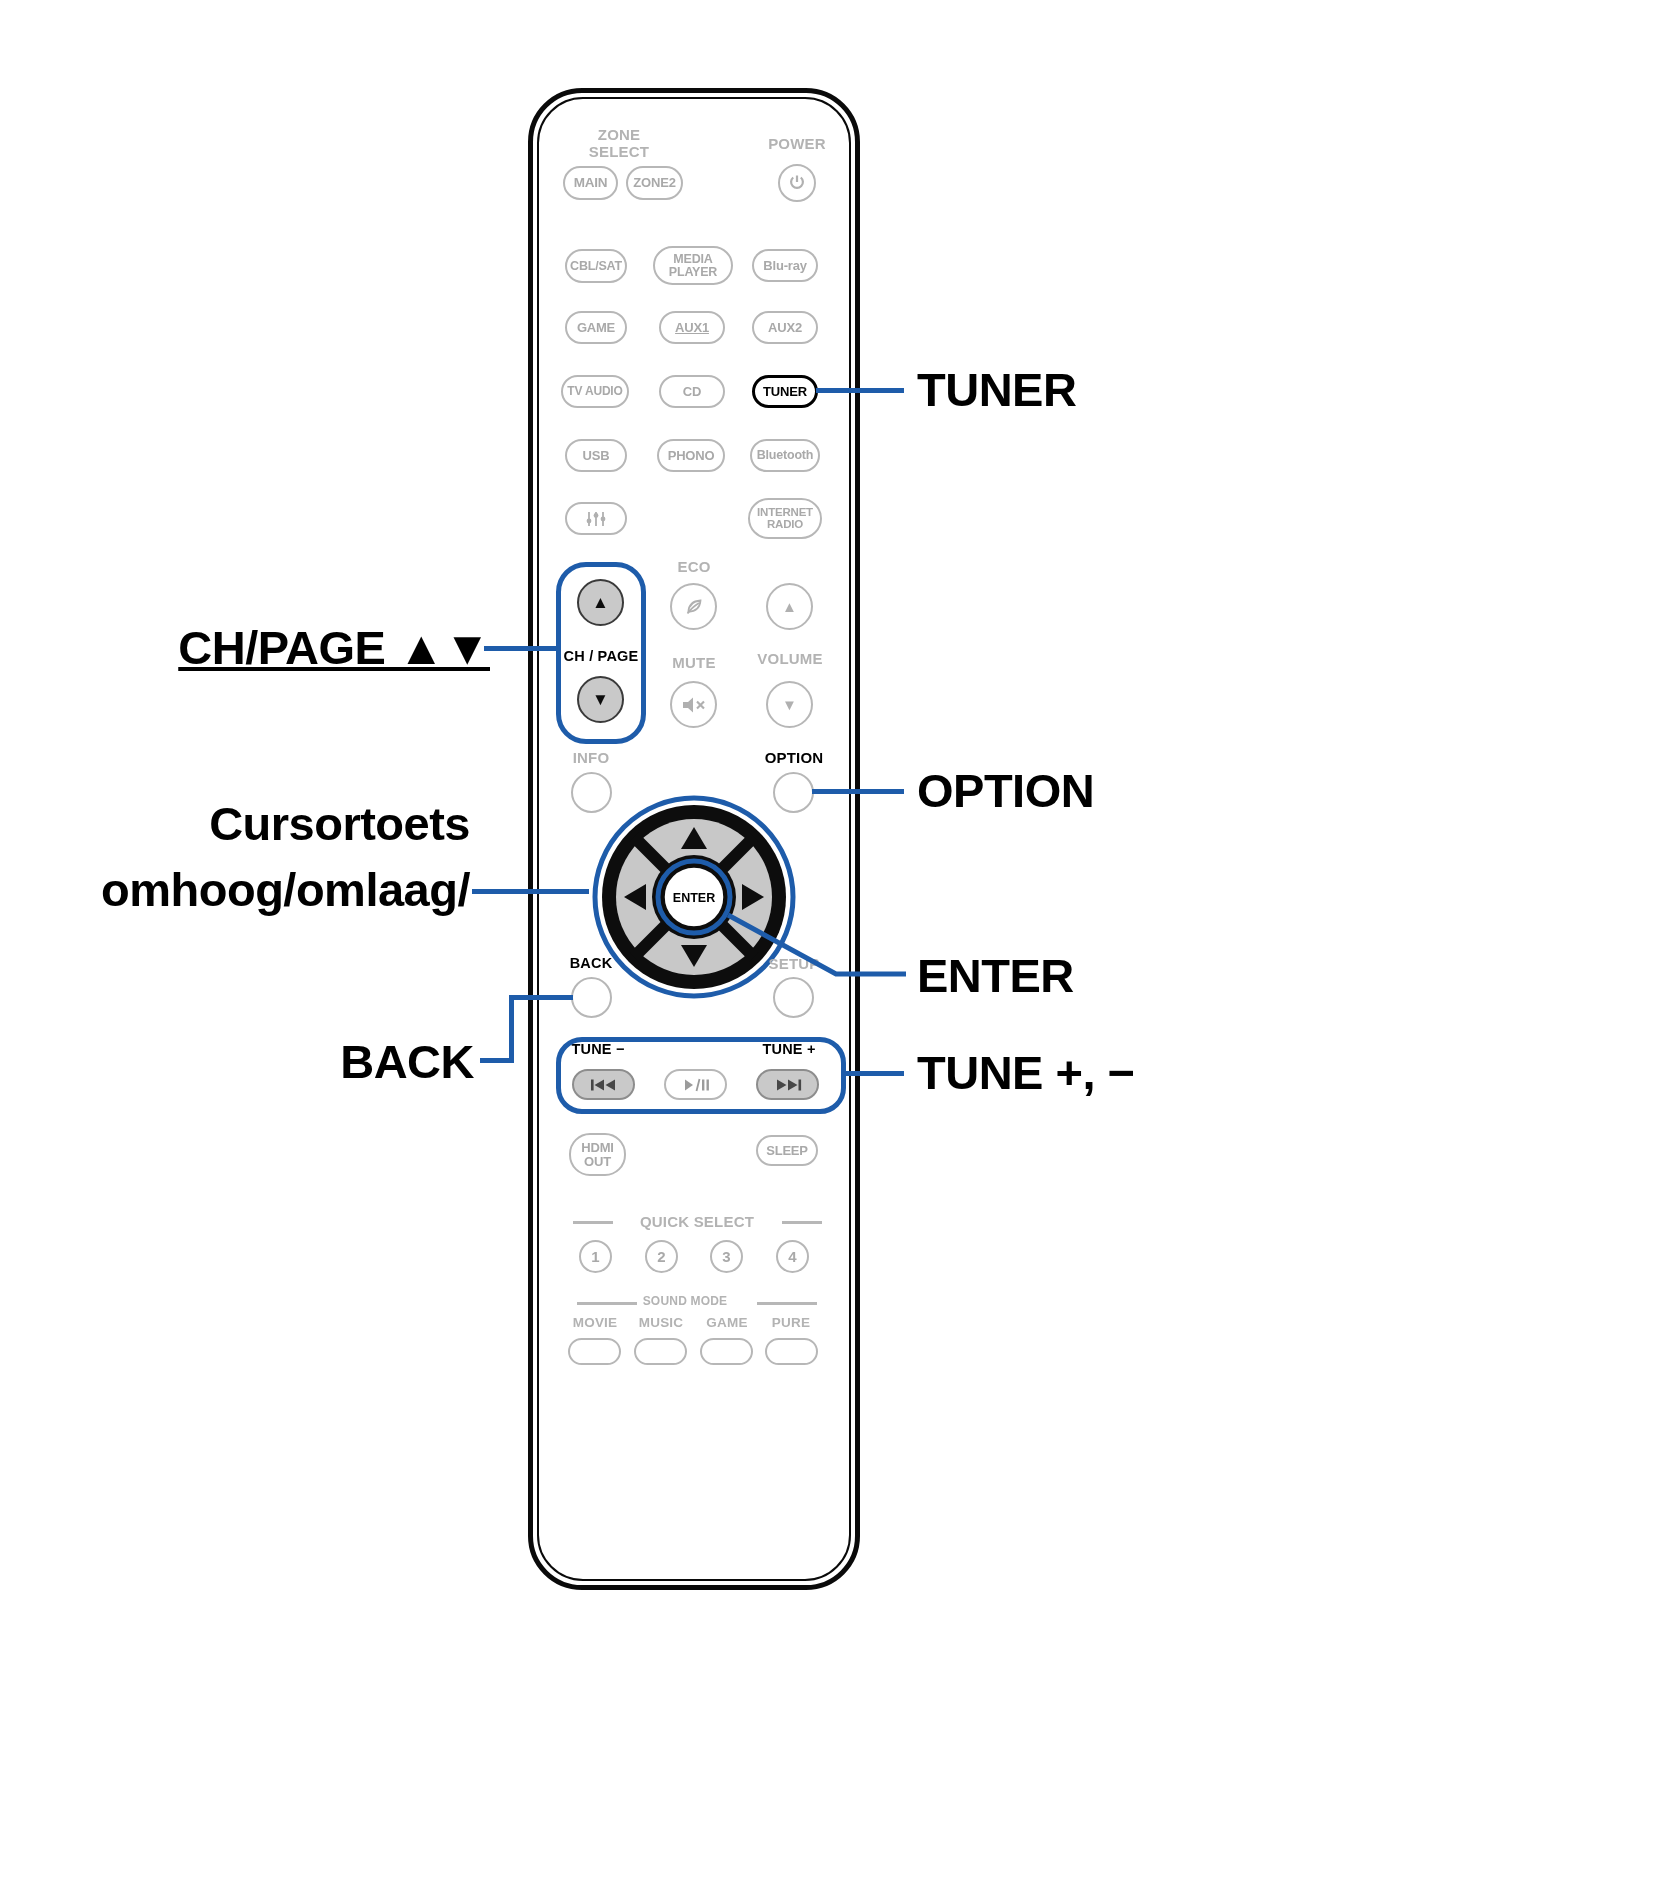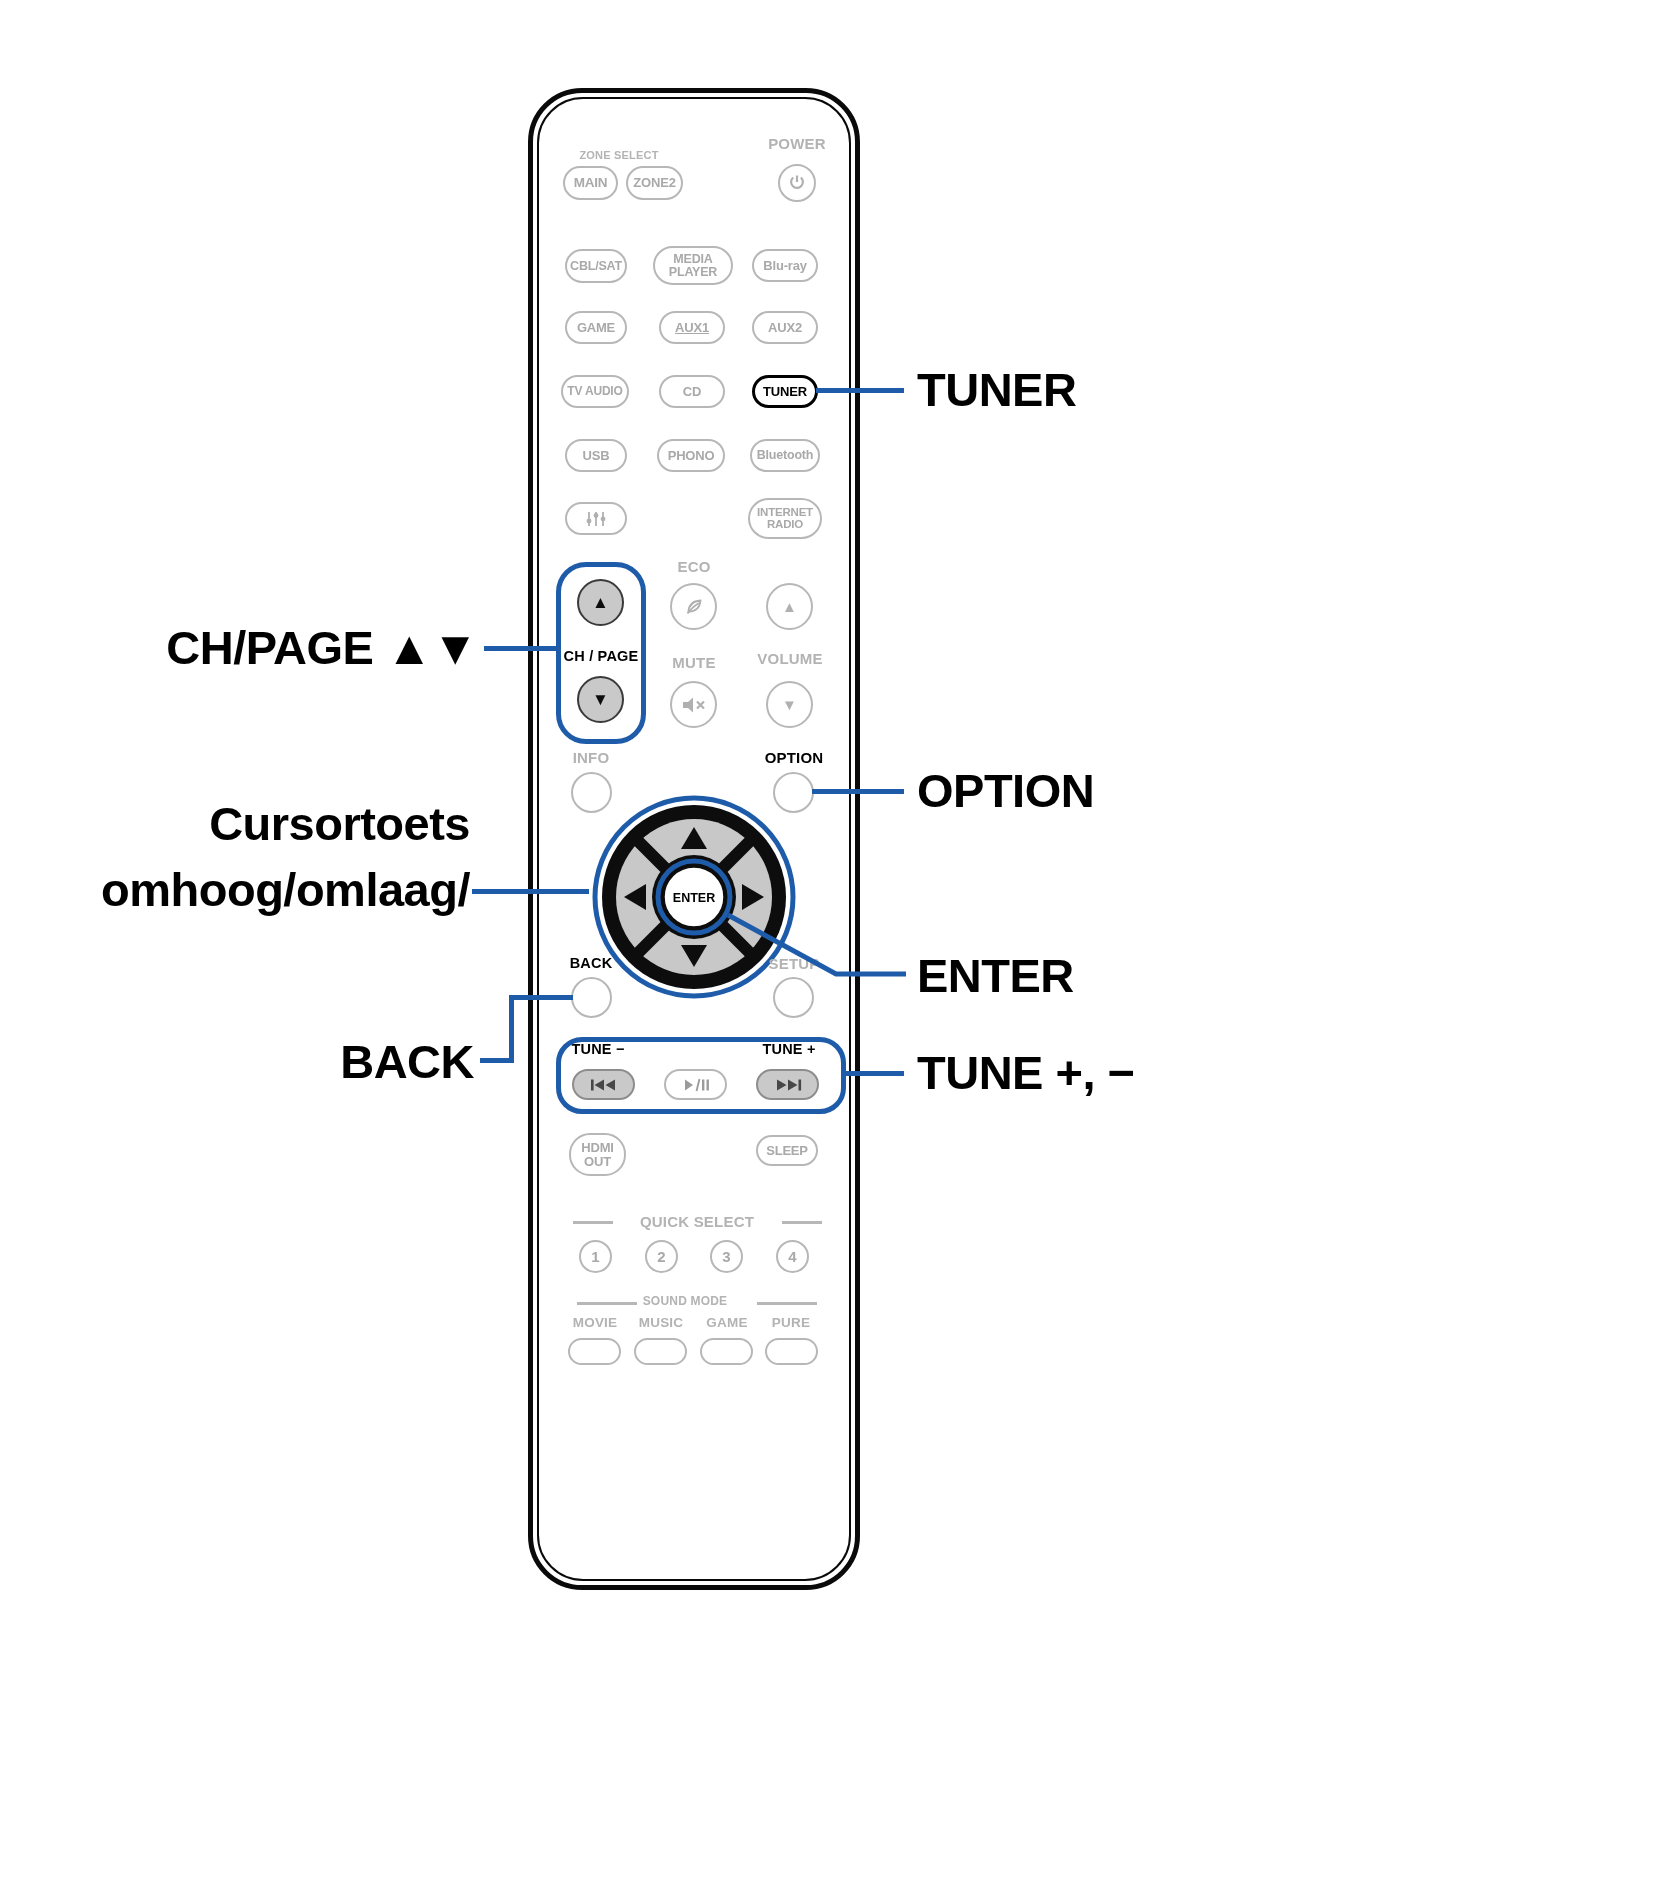--- a/index.html
+++ b/index.html
@@ -32,21 +32,21 @@
   .hline { position:absolute; background:#b7b7b7; height:2.5px; }
 </style>
 </head>
 <body>
 
 <div class="canvas">
 
   <div class="remote-outer" style="left:528px;top:88px;width:332px;height:1502px;"></div>
   <div class="remote-inner" style="left:537px;top:97px;width:314px;height:1484px;"></div>
 
-  <div class="lbl" style="left:569px;top:149px;width:100px;font-size:11px;">ZONE SELECT</div>
+  <div class="lbl" style="left:569px;top:126px;width:100px;font-size:15px;">ZONE SELECT</div>
   <div class="lbl" style="left:757px;top:135px;width:80px;font-size:15px;">POWER</div>
 
   <div class="pill" style="left:563px;top:166px;width:55px;height:34px;font-size:13.5px;">MAIN</div>
   <div class="pill" style="left:626px;top:166px;width:57px;height:34px;font-size:13px;">ZONE2</div>
   <div class="circle" style="left:778px;top:164px;width:38px;height:38px;">
     <svg width="20" height="20" viewBox="0 0 20 20">
       <line x1="10" y1="2.5" x2="10" y2="9" stroke="#b0b0b0" stroke-width="2.2"></line>
       <path d="M6.2 4.5 A 5.9 5.9 0 1 0 13.8 4.5" fill="none" stroke="#b0b0b0" stroke-width="2.2"></path>
     </svg>
   </div>
@@ -223,21 +223,21 @@
   </svg>
 
   <div class="blue-line" style="left:480px;top:1058px;width:34px;height:5px;"></div>
   <div class="blue-line" style="left:509px;top:995px;width:5px;height:68px;"></div>
   <div class="blue-line" style="left:509px;top:995px;width:64px;height:5px;"></div>
 
   <div class="blue-line" style="left:844px;top:1071px;width:60px;height:5px;"></div>
 
   <div class="callout" style="left:917px;top:362px;">TUNER</div>
 
-  <div class="callout right-align" style="left:150px;top:620px;width:328px;">CH/PAGE ▲▼</div>
+  <div class="callout right-align" style="left:162px;top:620px;width:328px;text-decoration:underline;">CH/PAGE ▲▼</div>
 
   <div class="callout" style="left:917px;top:763px;">OPTION</div>
 
   <div class="callout right-align" style="left:100px;top:791px;width:370px;line-height:66px;">
     <div>Cursortoets</div>
     <div>omhoog/omlaag/</div>
   </div>
 
   <div class="callout" style="left:917px;top:948px;">ENTER</div>
 

